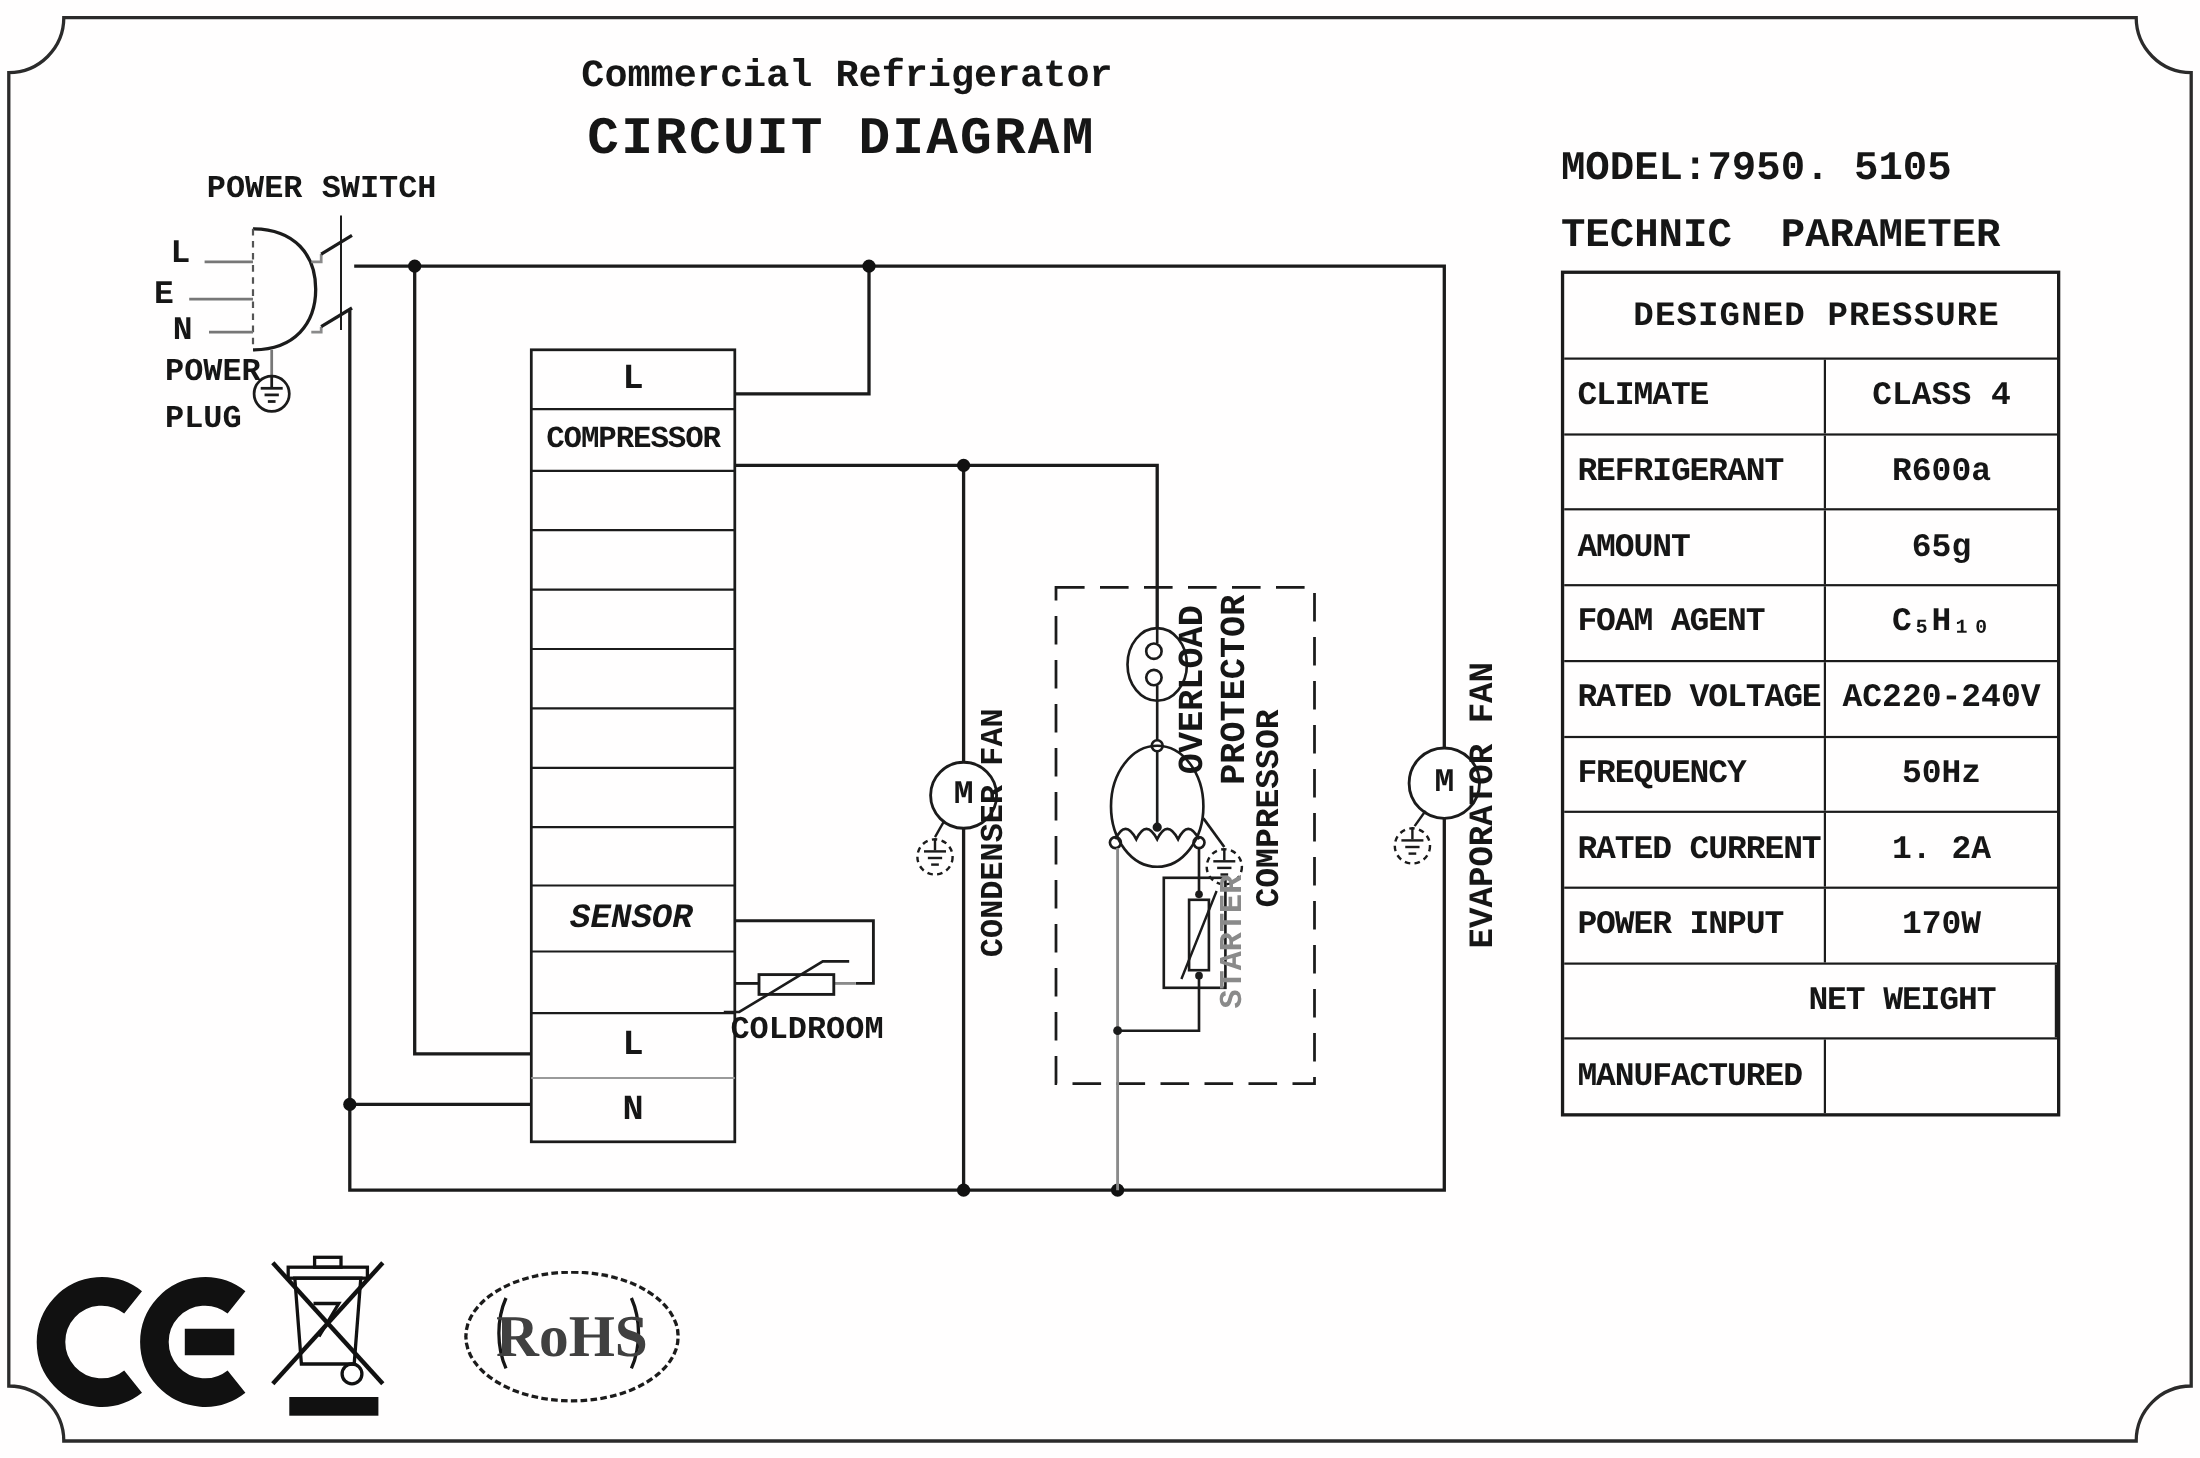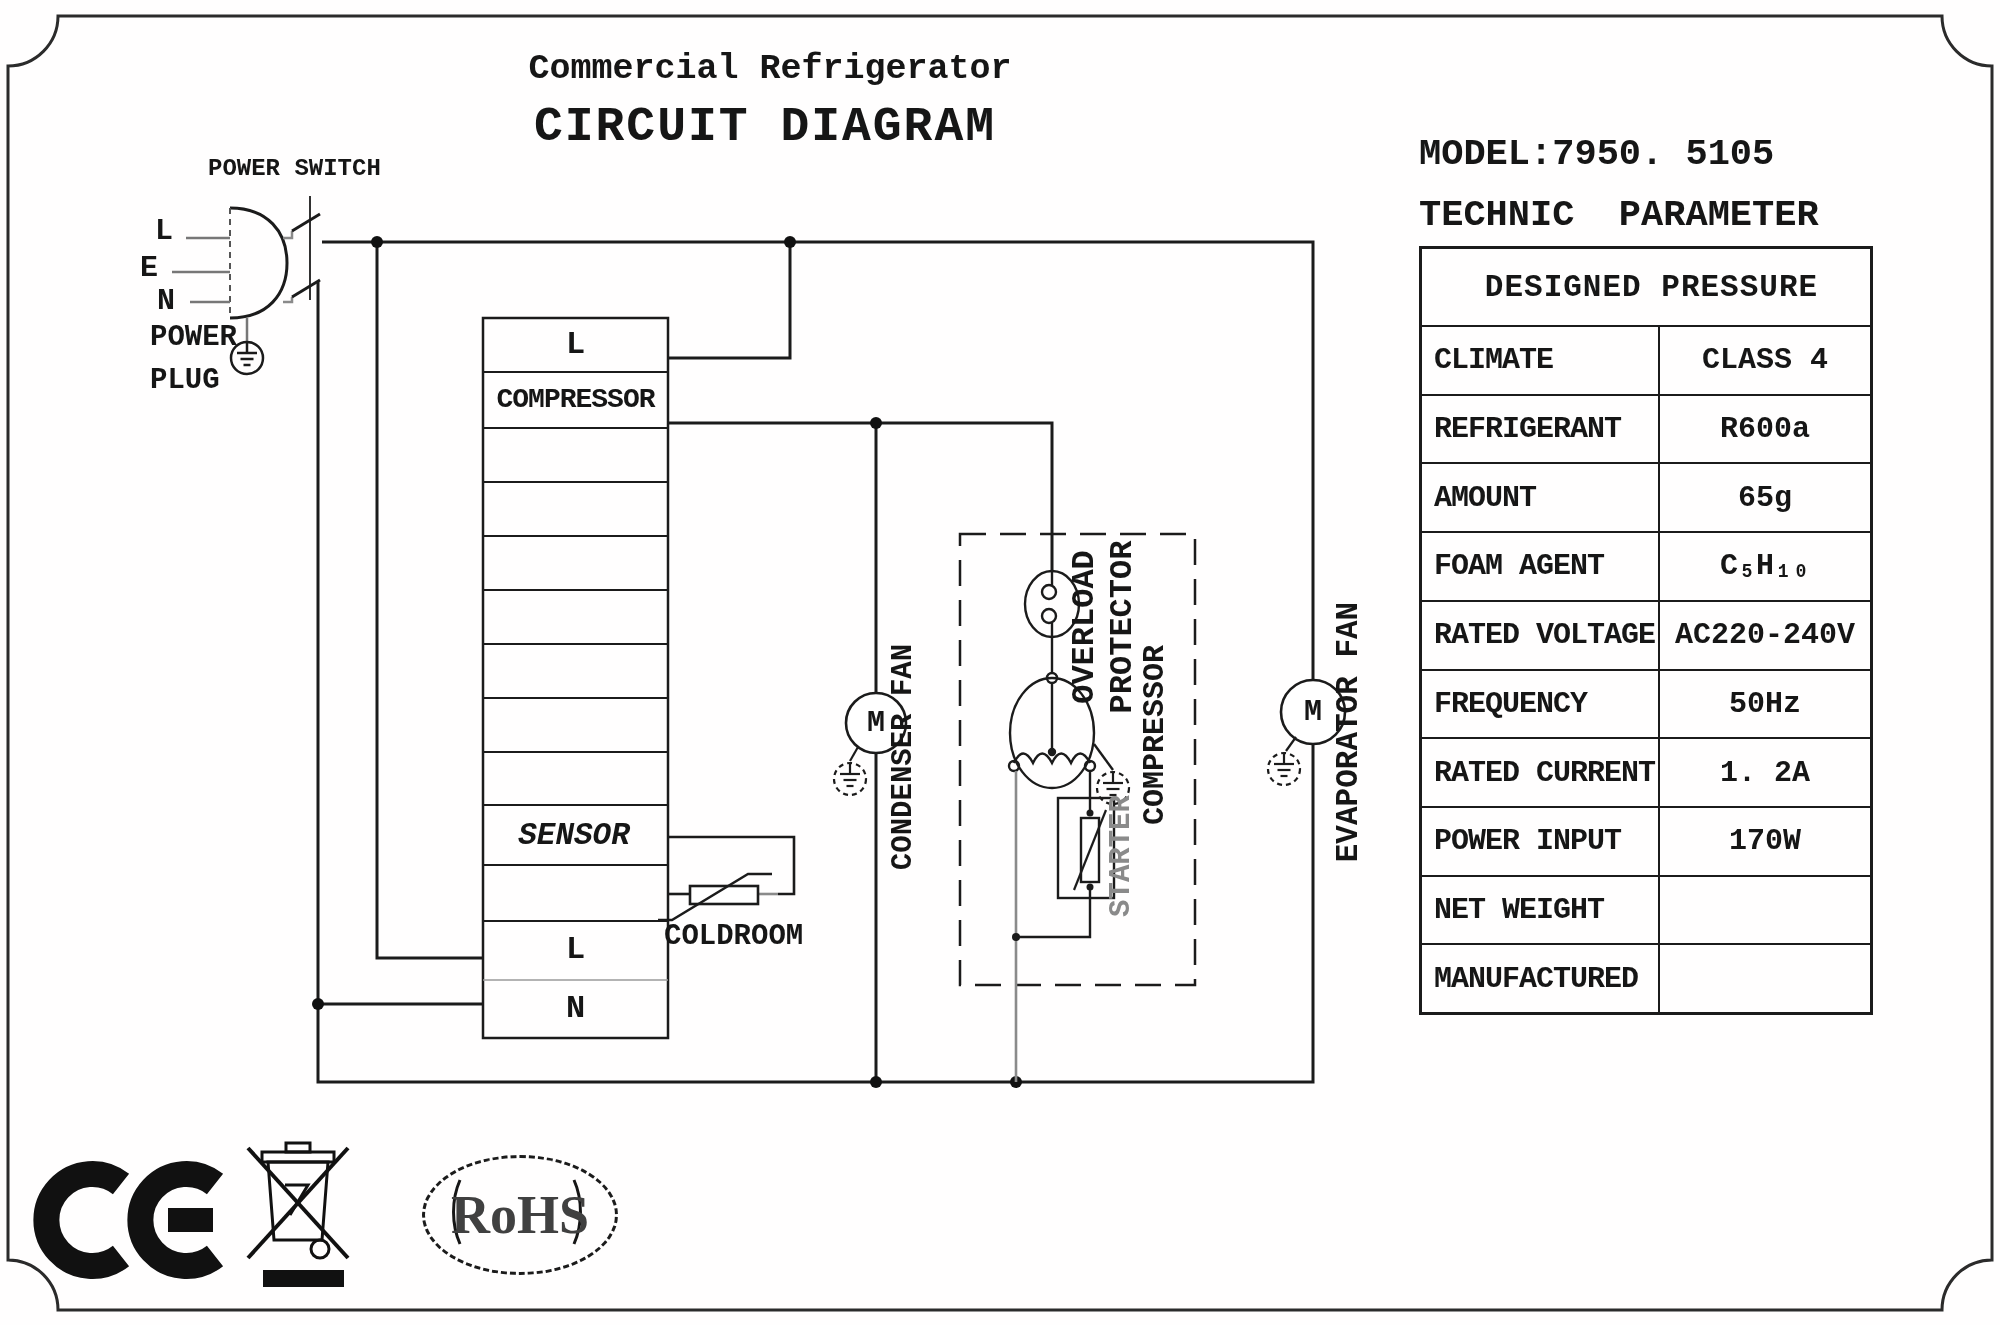--- a/index.html
+++ b/index.html
@@ -9,21 +9,21 @@
   .ctr{text-align:center;}
   .vlabel{position:absolute;font-weight:bold;white-space:pre;line-height:1;text-align:center;
           transform:rotate(-90deg);}
   .gray{color:#8a8a8a;}
   svg{position:absolute;left:0;top:0;}
   
   #ptable{position:absolute;left:1419px;top:246px;width:454px;height:769px;
           border:3px solid #1b1b1b;box-sizing:border-box;display:flex;flex-direction:column;}
   .t-header{height:76px;border-bottom:2px solid #1b1b1b;display:flex;align-items:center;
             justify-content:center;font-size:31px;font-weight:bold;letter-spacing:1px;padding-left:11px;}
-  .t-row{flex:1;display:flex;border-bottom:2px solid #1b1b1b;}
+  .t-row{flex:1;display:flex;border-bottom:2px solid #1b1b1b;justify-content:flex-end;}
   .t-row:last-child{border-bottom:none;gap:34px;}
   .t-label{width:238px;box-sizing:border-box;border-right:2px solid #1b1b1b;display:flex;
            align-items:center;padding-left:12px;font-size:30px;font-weight:bold;letter-spacing:-1px;}
   .t-value{flex:1;display:flex;align-items:center;justify-content:center;
            font-size:30px;font-weight:bold;}
   #rohs{position:absolute;left:422px;top:1155px;width:190px;height:114px;
         border:3px dashed #1b1b1b;border-radius:50%;display:flex;align-items:center;
         justify-content:center;font-family:"Liberation Serif",serif;font-weight:bold;
         font-size:54px;color:#404040;}
 </style>
@@ -186,21 +186,21 @@
 
     <g fill="none" stroke="#161616" stroke-width="3">
       <path d="M460,1180 A42,60 0 0 0 460,1244"></path>
       <path d="M574,1180 A42,60 0 0 1 574,1244"></path>
     </g>
   </svg>
 
   <div class="txt ctr" style="left:470px;top:52px;width:600px;font-size:35px;">Commercial Refrigerator</div>
   <div class="txt ctr" style="left:465px;top:103px;width:600px;font-size:48px;letter-spacing:2px;">CIRCUIT DIAGRAM</div>
 
-  <div class="txt" style="left:208px;top:157px;font-size:24px;text-align:right;">POWER SWITCH</div>
+  <div class="txt" style="left:188px;top:157px;font-size:29px;text-align:right;">POWER SWITCH</div>
   <div class="txt" style="left:155px;top:216px;font-size:30px;">L</div>
   <div class="txt" style="left:140px;top:253px;font-size:30px;">E</div>
   <div class="txt" style="left:157px;top:286px;font-size:30px;">N</div>
   <div class="txt" style="left:150px;top:323px;font-size:29px;text-align:right;">POWER</div>
   <div class="txt" style="left:150px;top:366px;font-size:29px;">PLUG</div>
 
   <div class="txt ctr" style="left:483px;top:329px;width:185px;font-size:32px;">L</div>
   <div class="txt ctr" style="left:483px;top:386px;width:185px;font-size:28px;letter-spacing:-1px;">COMPRESSOR</div>
   <div class="txt ctr" style="left:483px;top:820px;width:182px;font-size:31px;font-style:italic;">SENSOR</div>
   <div class="txt ctr" style="left:483px;top:934px;width:185px;font-size:32px;">L</div>

